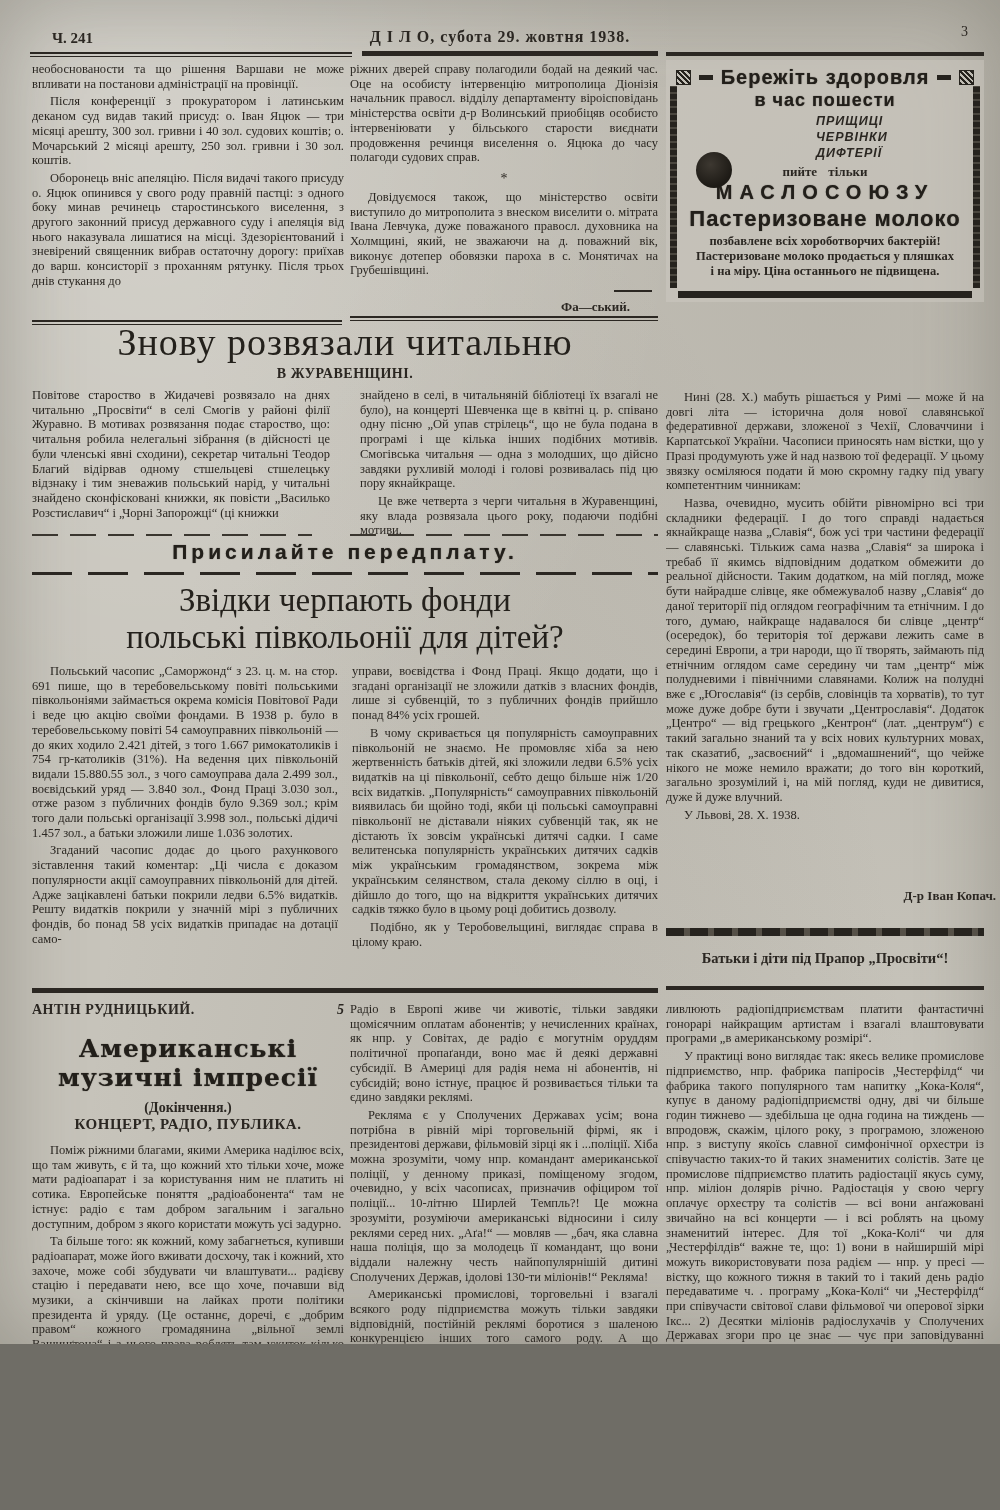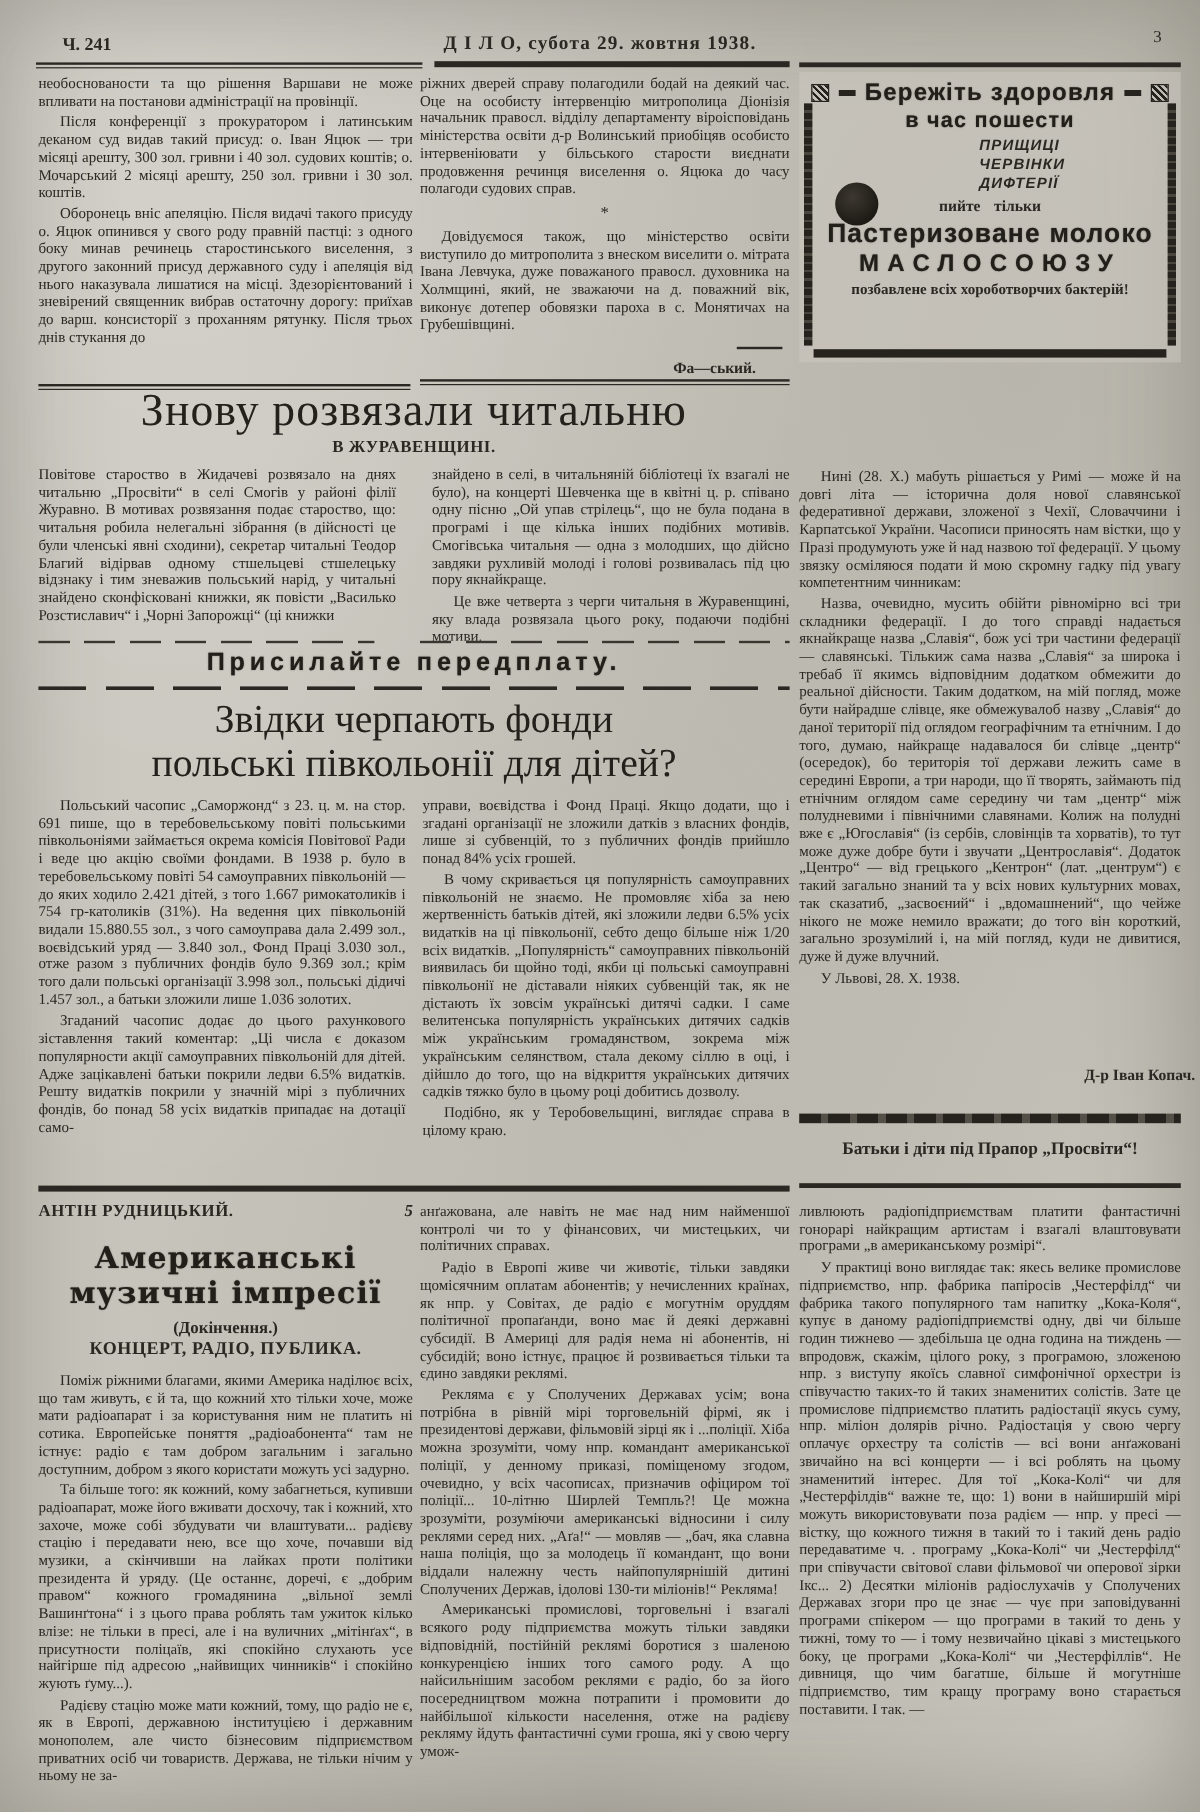--- a/index.html
+++ b/index.html
@@ -1,17 +1,17 @@
 <!DOCTYPE html>
 <html lang="uk"><head>
 <meta charset="utf-8">
 <style>
   html,body{margin:0;padding:0;background:#6f6d66;}
   .page{
-    position:relative;width:1000px;height:1510px;margin:0 auto;overflow:hidden;
+    position:relative;width:1000px;height:1344px;margin:0 auto;overflow:hidden;
     background:
       radial-gradient(ellipse at 15% 8%, rgba(255,255,255,.22), transparent 45%),
       radial-gradient(ellipse at 85% 20%, rgba(120,114,102,.18), transparent 55%),
       radial-gradient(ellipse at 50% 100%, rgba(110,104,94,.15), transparent 60%),
       #c7c4bb;
     box-shadow:inset 0 0 90px rgba(70,65,55,.35);
     font-family:"Liberation Serif","DejaVu Serif",serif;color:#2b2722;
   }
   .abs{position:absolute;}
   .txt{font-size:12.5px;line-height:14.7px;text-align:justify;overflow:hidden;}
@@ -84,23 +84,24 @@
       <span class="bar"></span>
       <span class="ad-corner"></span>
     </div>
     <div class="center sans display-head" style="font-size:18px;margin-top:1px;">в час пошести</div>
     <div style="padding-left:150px;margin-top:2px;font-style:italic;">
       <div class="sans" style="font-size:12.5px;font-weight:bold;letter-spacing:1px;line-height:16px;">ПРИЩИЦІ</div>
       <div class="sans" style="font-size:12.5px;font-weight:bold;letter-spacing:1px;line-height:16px;">ЧЕРВІНКИ</div>
       <div class="sans" style="font-size:12.5px;font-weight:bold;letter-spacing:1px;line-height:16px;">ДИФТЕРІЇ</div>
     </div>
     <div class="center" style="font-size:13px;font-weight:bold;word-spacing:8px;margin-top:3px;">пийте тільки</div>
+    <div class="center sans display-head" style="font-size:20px;letter-spacing:7px;margin-top:1px;">МАСЛОСОЮЗУ</div>
     <div class="center sans display-head" style="font-size:22px;margin-top:2px;white-space:nowrap;">Пастеризоване молоко</div>
-    <div class="center sans display-head" style="font-size:20px;letter-spacing:7px;margin-top:1px;">МАСЛОСОЮЗУ</div>
     <div class="ad-inner center" style="font-size:12.5px;font-weight:bold;line-height:15px;margin-top:2px;">позбавлене всіх хороботворчих бактерій!</div>
+    <div class="ad-inner center" style="font-size:12.5px;font-weight:bold;line-height:15px;">Пастеризоване молоко продається у пляшках і на міру. Ціна останнього не підвищена.</div>
   </div>
 
   <div class="abs txt" style="left:666px;top:390px;width:318px;height:532px;">
       <p>Нині (28. X.) мабуть рішається у Римі — може й на довгі літа — історична доля нової славянської федеративної держави, зложеної з Чехії, Словаччини і Карпатської України. Часописи приносять нам вістки, що у Празі продумують уже й над назвою тої федерації. У цьому звязку осміляюся подати й мою скромну гадку під увагу компетентним чинникам:</p>
       <p>Назва, очевидно, мусить обійти рівномірно всі три складники федерації. І до того справді надається якнайкраще назва „Славія“, бож усі три частини федерації — славянські. Тількиж сама назва „Славія“ за широка і требаб її якимсь відповідним додатком обмежити до реальної дійсности. Таким додатком, на мій погляд, може бути найрадше слівце, яке обмежувалоб назву „Славія“ до даної території під оглядом географічним та етнічним. І до того, думаю, найкраще надавалося би слівце „центр“ (осередок), бо територія тої держави лежить саме в середині Европи, а три народи, що її творять, займають під етнічним оглядом саме середину чи там „центр“ між полудневими і північними славянами. Колиж на полудні вже є „Югославія“ (із сербів, словінців та хорватів), то тут може дуже добре бути і звучати „Центрославія“. Додаток „Центро“ — від грецького „Кентрон“ (лат. „центрум“) є такий загально знаний та у всіх нових культурних мовах, так сказатиб, „засвоєний“ і „вдомашнений“, що чейже нікого не може немило вражати; до того він короткий, загально зрозумілий і, на мій погляд, куди не дивитися, дуже й дуже влучний.</p>
       <p>У Львові, 28. X. 1938.</p>
     </div>
   <div class="abs signature" style="left:696px;top:888px;width:300px;font-size:13px;">Д-р Іван Копач.</div>
   <div class="abs" style="left:666px;top:928px;width:318px;height:8px;background:repeating-linear-gradient(90deg,#26231e 0 18px,#555047 18px 24px);"></div>
   <div class="abs center" style="left:666px;top:950px;width:318px;font-size:14.5px;font-weight:bold;">Батьки і діти під Прапор „Просвіти“!</div>
@@ -148,21 +149,20 @@
     <div class="center display-head" style="font-size:25px;margin-top:16px;font-family:'DejaVu Serif',serif;">Американські музичні імпресії</div>
     <div class="center" style="font-size:14px;font-weight:bold;margin-top:8px;">(Докінчення.)</div>
     <div class="center" style="font-size:15px;font-weight:bold;letter-spacing:.5px;">КОНЦЕРТ, РАДІО, ПУБЛИКА.</div>
     <div class="txt" style="height:372px;margin-top:10px;">
         <p>Поміж ріжними благами, якими Америка наділює всіх, що там живуть, є й та, що кожний хто тільки хоче, може мати радіоапарат і за користування ним не платить ні сотика. Европейське поняття „радіоабонента“ там не істнує: радіо є там добром загальним і загально доступним, добром з якого користати можуть усі задурно.</p>
         <p>Та більше того: як кожний, кому забагнеться, купивши радіоапарат, може його вживати досхочу, так і кожний, хто захоче, може собі збудувати чи влаштувати... радієву стацію і передавати нею, все що хоче, почавши від музики, а скінчивши на лайках проти політики президента й уряду. (Це останнє, доречі, є „добрим правом“ кожного громадянина „вільної землі Вашинґтона“ і з цього права роблять там ужиток кілько влізе: не тільки в пресі, але і на вуличних „мітінґах“, в присутности поліцаїв, які спокійно слухають усе найгірше під адресою „найвищих чинників“ і спокійно жують ґуму...).</p>
         <p>Радієву стацію може мати кожний, тому, що радіо не є, як в Европі, державною інституцією і державним монополем, але чисто бізнесовим підприємством приватних осіб чи товариств. Держава, не тільки нічим у ньому не за-</p>
       </div>
   </div>
   <div class="abs txt cont" style="left:350px;top:1002px;width:308px;height:508px;">
-      <p>анґажована, але навіть не має над ним найменшої контролі чи то у фінансових, чи мистецьких, чи політичних справах.</p>
       <p>Радіо в Европі живе чи животіє, тільки завдяки щомісячним оплатам абонентів; у нечисленних країнах, як нпр. у Совітах, де радіо є могутнім оруддям політичної пропаґанди, воно має й деякі державні субсидії. В Америці для радія нема ні абонентів, ні субсидій; воно істнує, працює й розвивається тільки та єдино завдяки реклямі.</p>
       <p>Рекляма є у Сполучених Державах усім; вона потрібна в рівній мірі торговельній фірмі, як і президентові держави, фільмовій зірці як і ...поліції. Хіба можна зрозуміти, чому нпр. командант американської поліції, у денному приказі, поміщеному згодом, очевидно, у всіх часописах, призначив офіциром тої поліції... 10-літню Ширлей Темпль?! Це можна зрозуміти, розуміючи американські відносини і силу реклями серед них. „Аґа!“ — мовляв — „бач, яка славна наша поліція, що за молодець її командант, що вони віддали належну честь найпопулярнішій дитині Сполучених Держав, ідолові 130-ти міліонів!“ Рекляма!</p>
       <p>Американські промислові, торговельні і взагалі всякого роду підприємства можуть тільки завдяки відповідній, постійній реклямі боротися з шаленою конкуренцією інших того самого роду. А що найсильнішим засобом реклями є радіо, бо за його посередництвом можна потрапити і промовити до найбільшої кількости населення, отже на радієву рекляму йдуть фантастичні суми гроша, які у свою чергу умож-</p>
     </div>
   <div class="abs txt cont" style="left:666px;top:1002px;width:318px;height:508px;">
       <p>ливлюють радіопідприємствам платити фантастичні гонорарі найкращим артистам і взагалі влаштовувати програми „в американському розмірі“.</p>
       <p>У практиці воно виглядає так: якесь велике промислове підприємство, нпр. фабрика папіросів „Честерфілд“ чи фабрика такого популярного там напитку „Кока-Коля“, купує в даному радіопідприємстві одну, дві чи більше годин тижнево — здебільша це одна година на тиждень — впродовж, скажім, цілого року, з програмою, зложеною нпр. з виступу якоїсь славної симфонічної орхестри із співучастю таких-то й таких знаменитих солістів. Зате це промислове підприємство платить радіостації якусь суму, нпр. міліон долярів річно. Радіостація у свою чергу оплачує орхестру та солістів — всі вони анґажовані звичайно на всі концерти — і всі роблять на цьому знаменитий інтерес. Для тої „Кока-Колі“ чи для „Честерфілдів“ важне те, що: 1) вони в найширшій мірі можуть використовувати поза радієм — нпр. у пресі — вістку, що кожного тижня в такий то і такий день радіо передаватиме ч. . програму „Кока-Колі“ чи „Честерфілд“ при співучасти світової слави фільмової чи оперової зірки Ікс... 2) Десятки міліонів радіослухачів у Сполучених Державах згори про це знає — чує при заповідуванні програми спікером — що програми в такий то день у тижні, тому то — і тому незвичайно цікаві з мистецького боку, це програми „Кока-Колі“ чи „Честерфіллів“. Не дивниця, що чим багатше, більше й могутніше підприємство, тим кращу програму воно старається поставити. І так. —</p>
     </div>
 
 </div>

